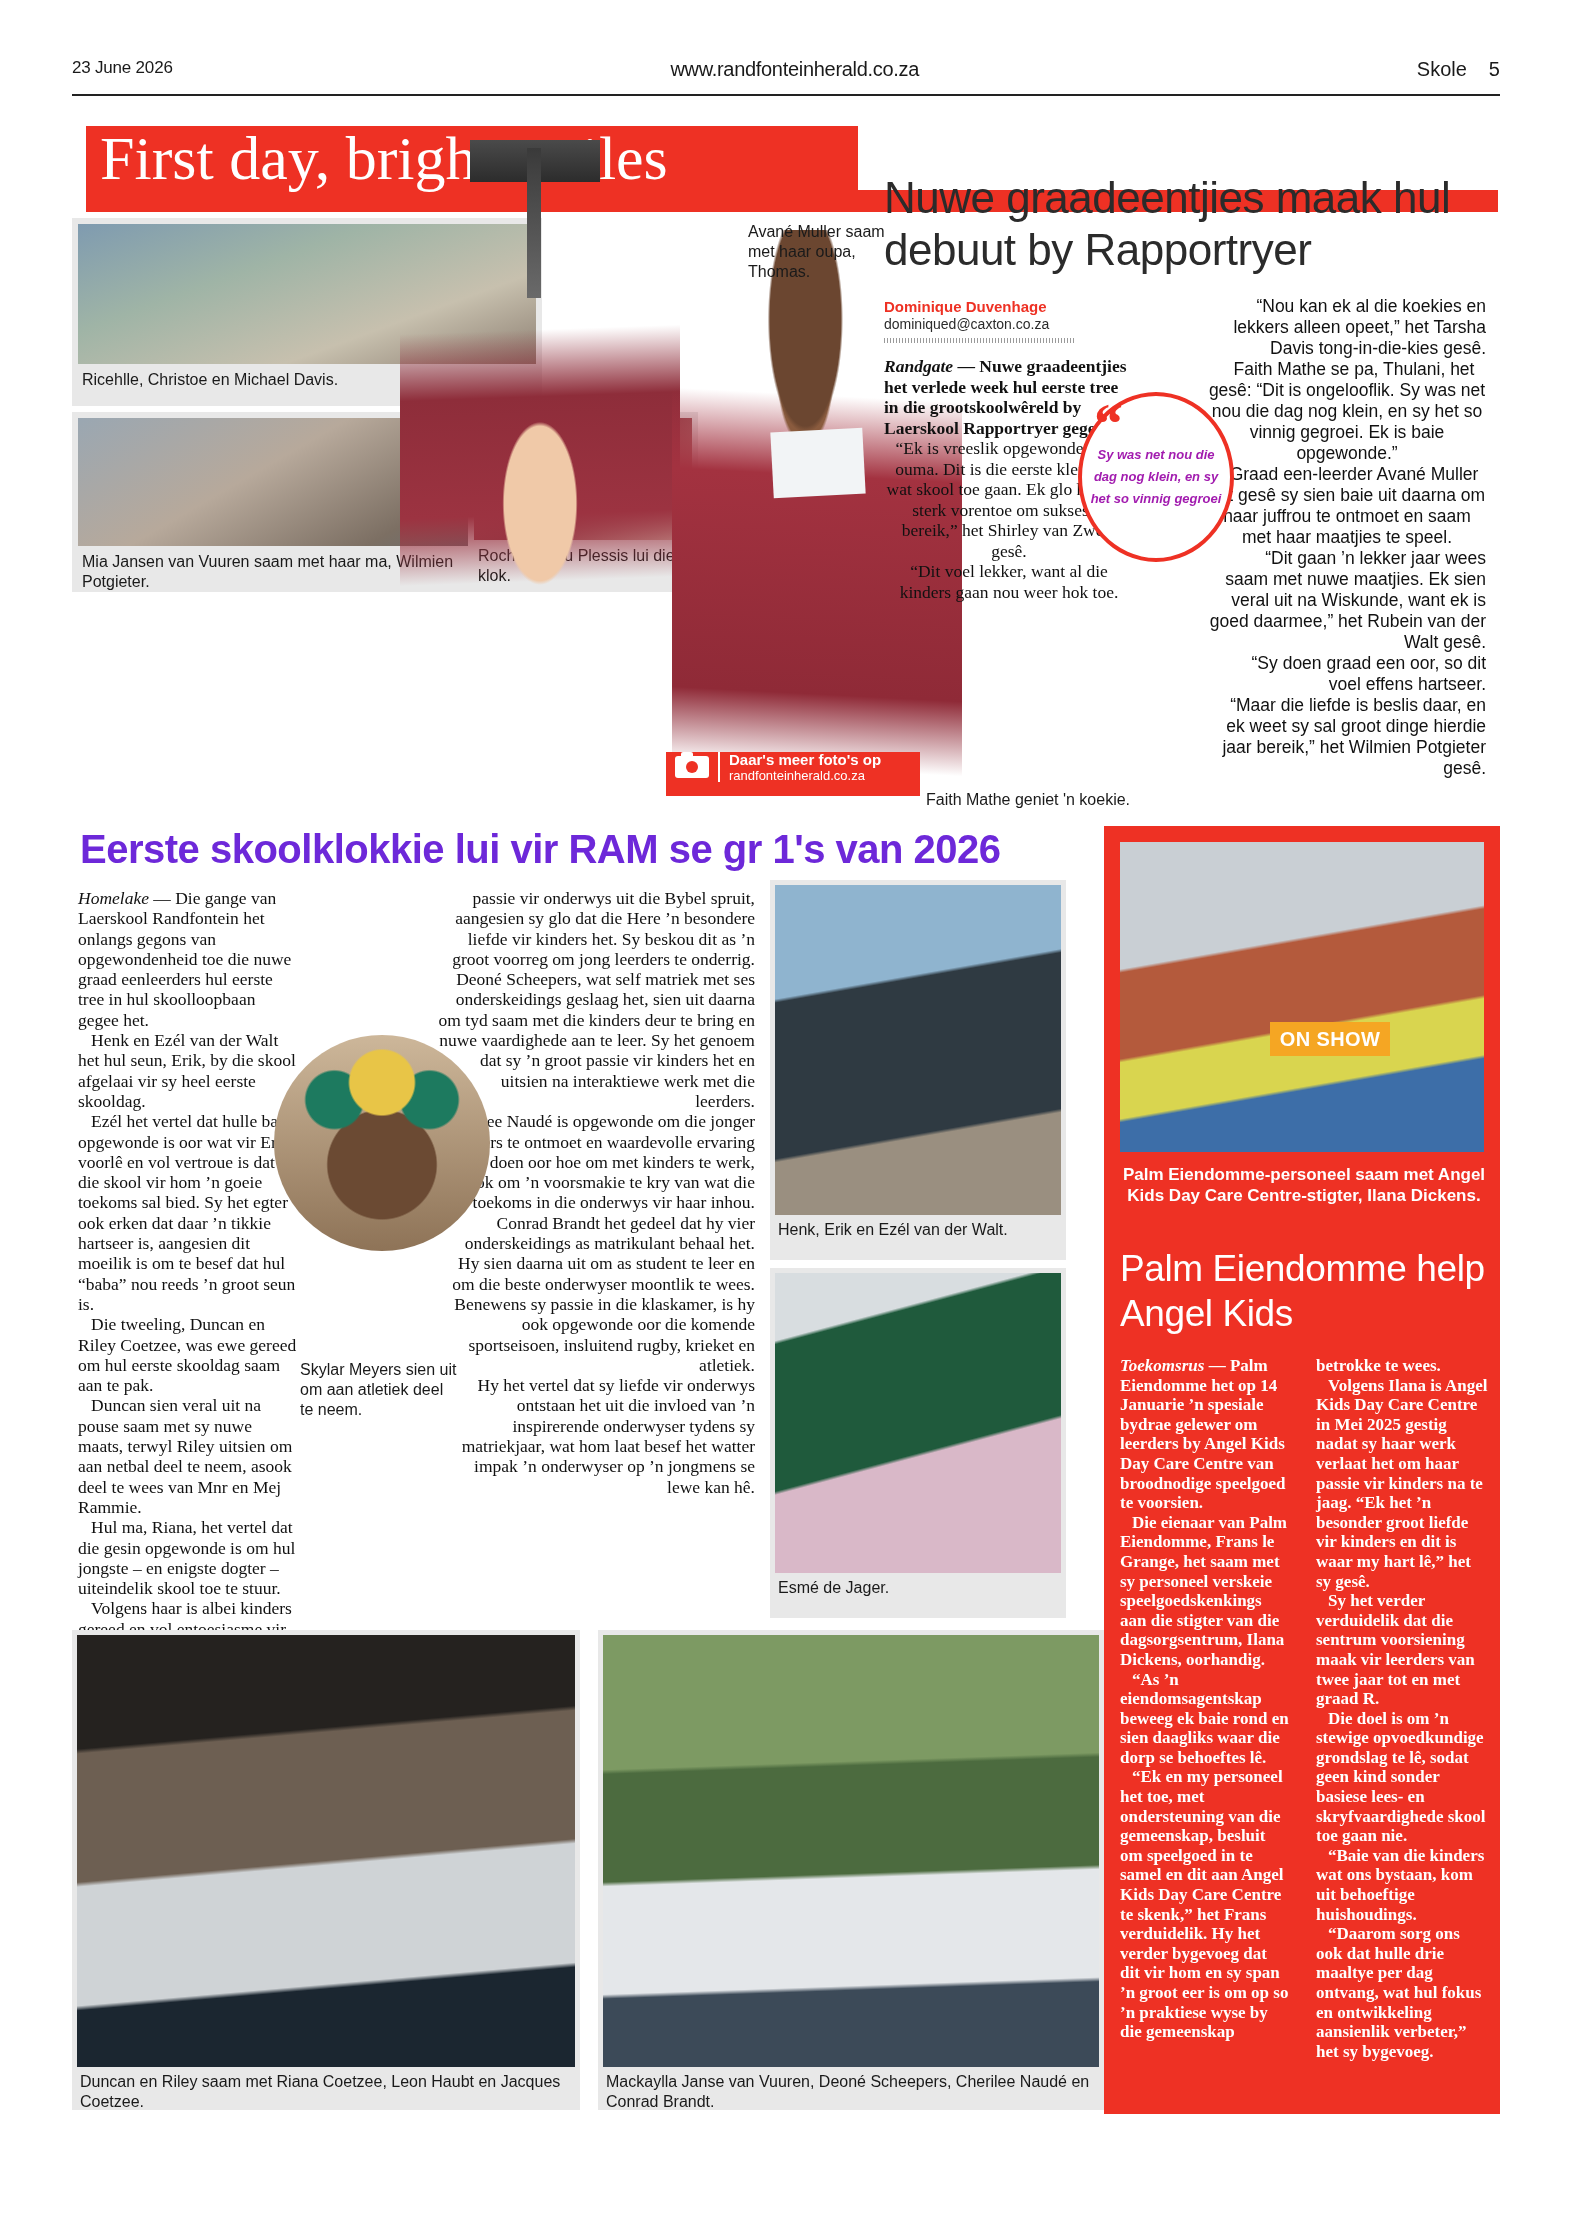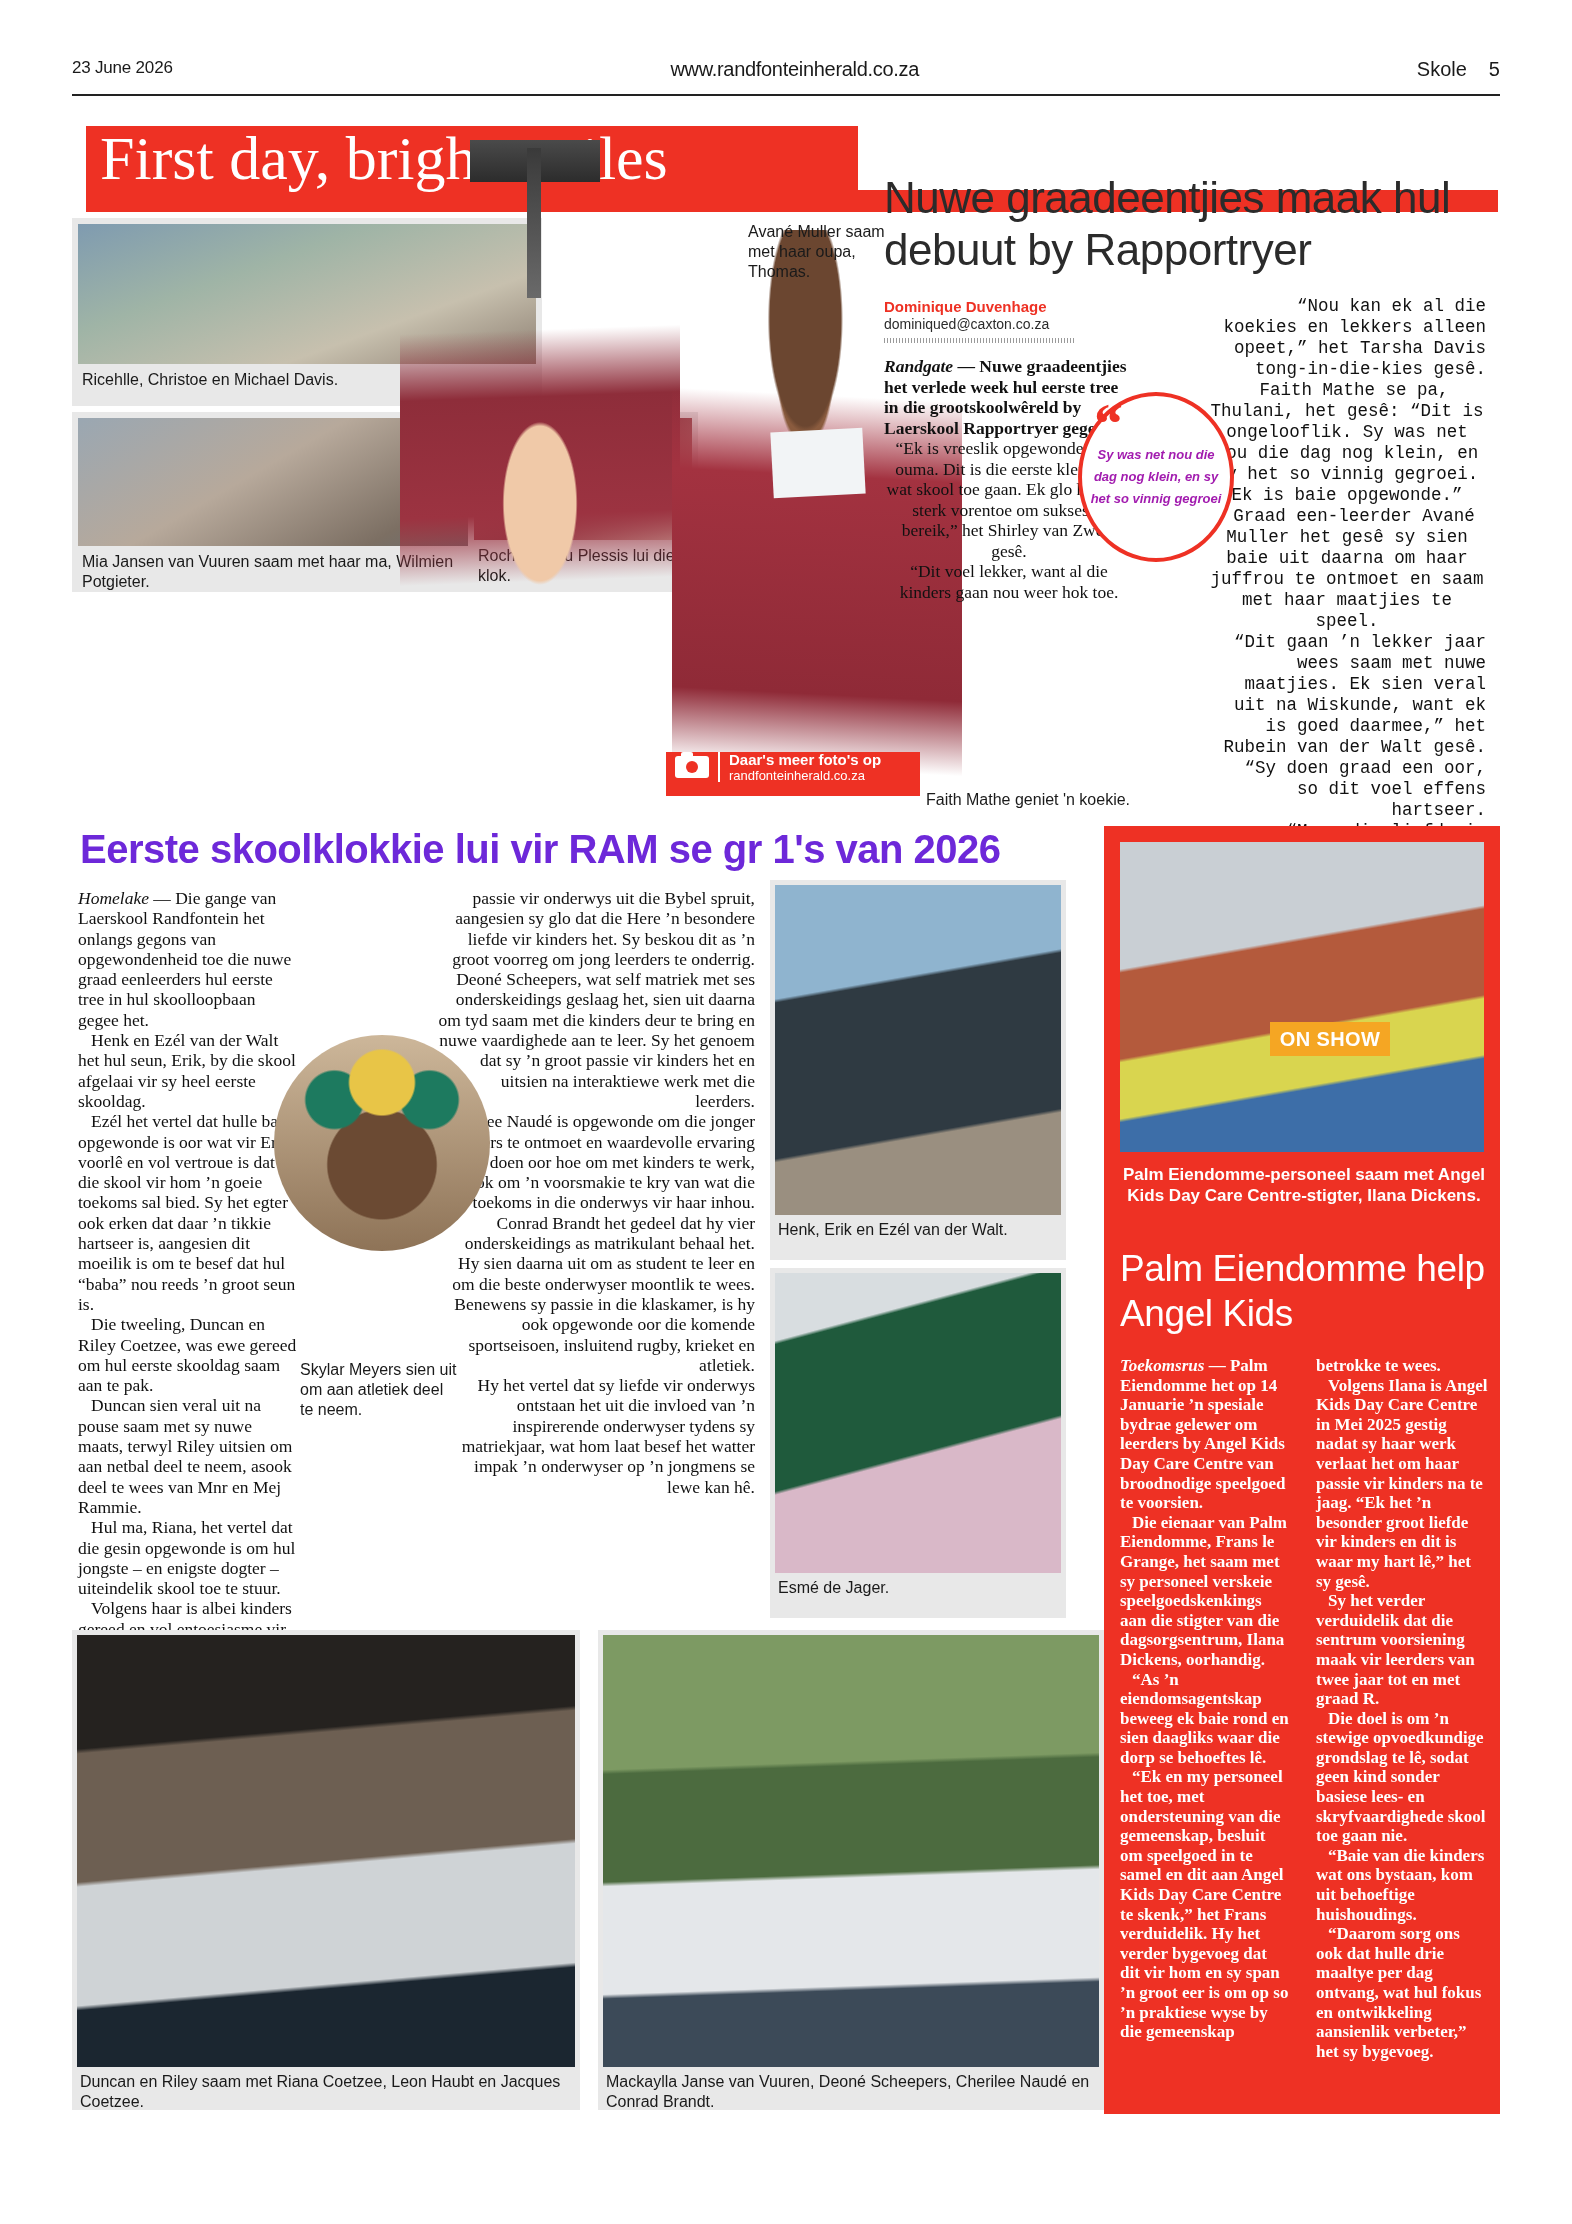--- a/index.html
+++ b/index.html
@@ -127,21 +127,21 @@
   }
   .a2c1 {
     position:absolute; left:884px; top:356px; width:250px;
     font-family:"Liberation Serif", serif; font-size:17.5px; line-height:20.5px;
     color:#111; text-align:center;
   }
   .a2c1 .lead { font-weight:bold; text-align:left; display:block; }
   .a2c1 .lead i { font-weight:bold; }
   .a2c2 {
     position:absolute; left:1208px; top:296px; width:278px;
-    font-family:Liberation Mono, monospace; font-size:17.5px; line-height:21px;
+    font-family:Liberation Sans, sans-serif; font-size:17.5px; line-height:21px;
     color:#111; text-align:right;
   }
   .a2c2 p { text-indent:14px; }
   .a2c2 p.ctr { text-align:center; }
   .a2c1 p { text-indent:0; }
 
   
   .pullquote {
     position:absolute; left:1078px; top:392px; width:156px; height:170px;
     border:4px solid #ee3124; border-radius:50%;

